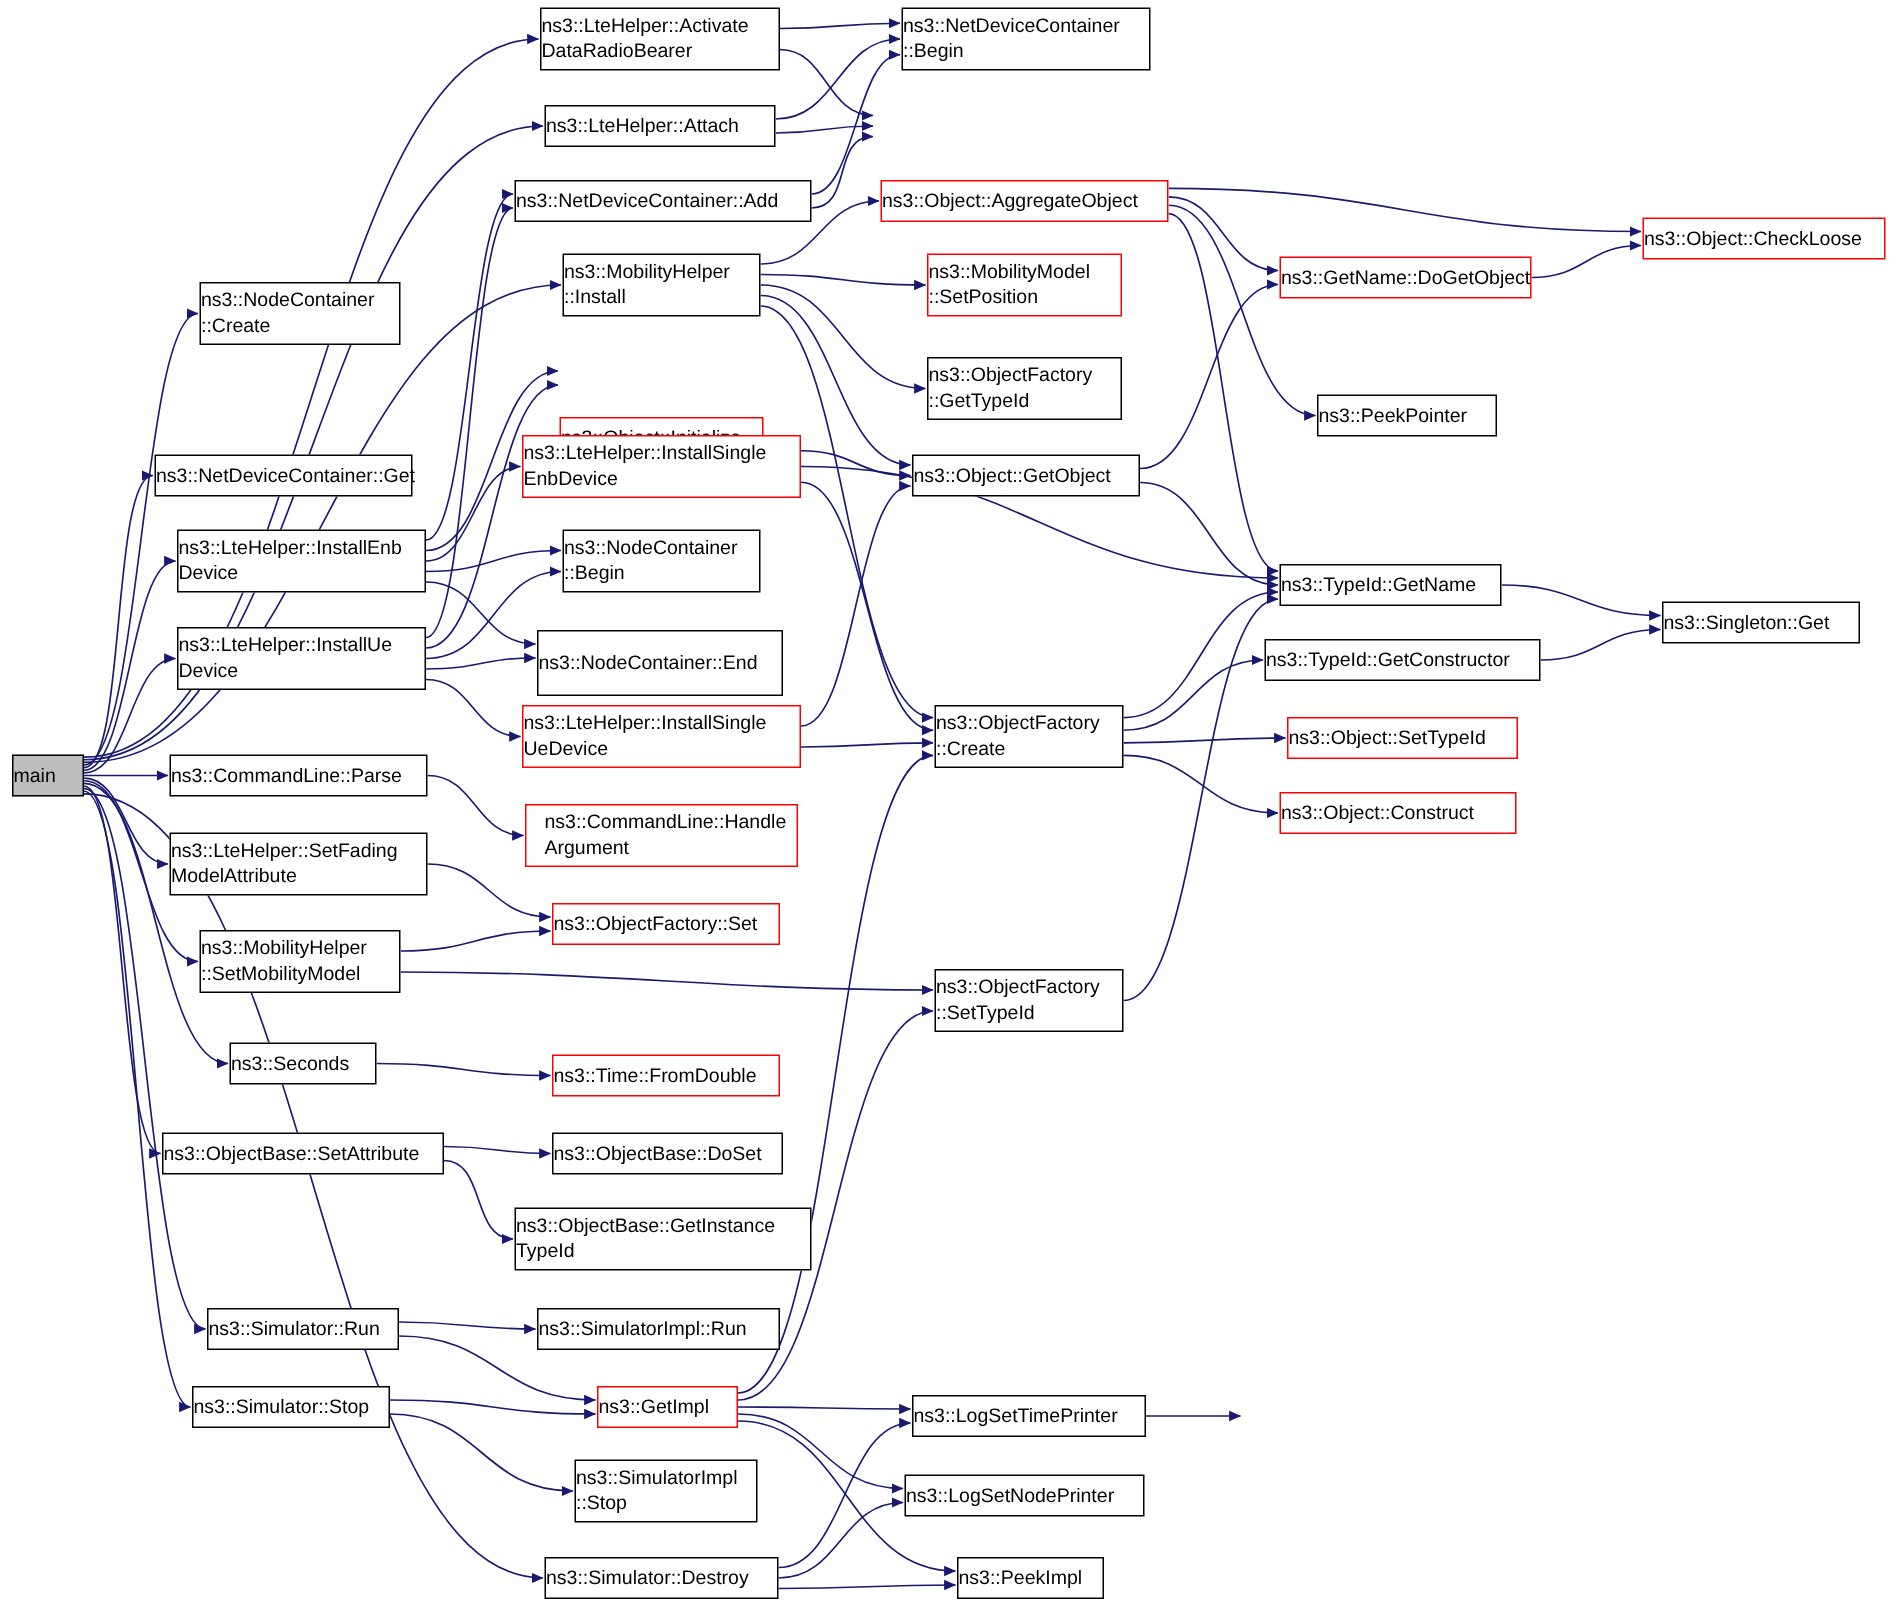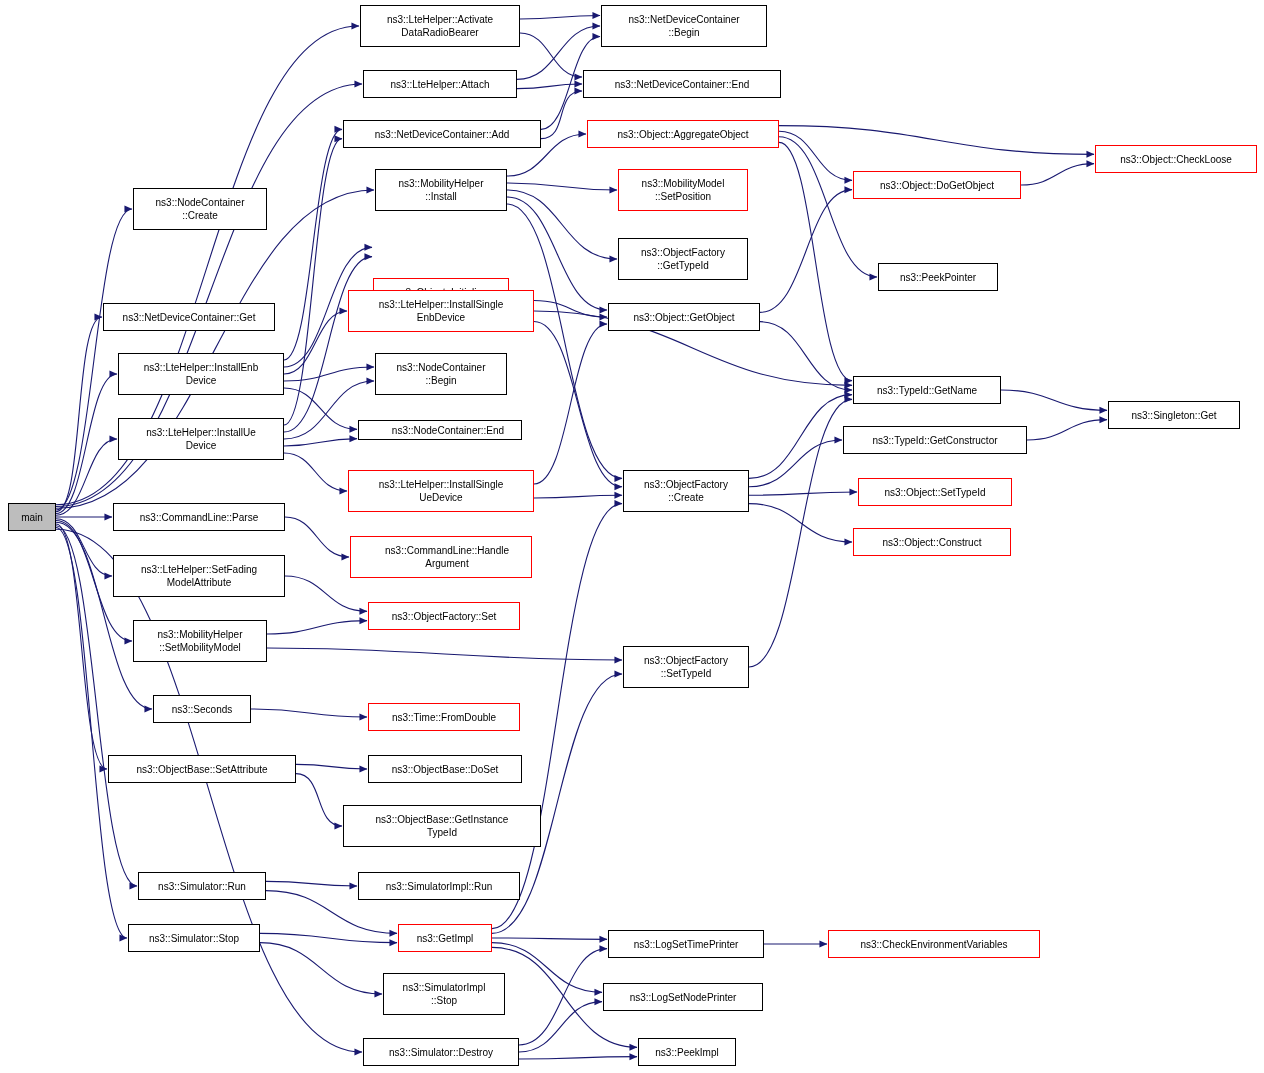--- a/index.html
+++ b/index.html
@@ -12,24 +12,24 @@
     background: #ffffff;
   }
   .edge-layer { position: absolute; left: 0; top: 0; }
   .node {
     position: absolute;
     box-sizing: border-box;
     background: #ffffff;
     border: 1px solid #000000;
     display: flex;
     flex-direction: column;
-    align-items: center;
+    align-items: flex-start;
     justify-content: center;
     text-align: center;
-    font-size: 10px;
+    font-size: 13px;
     line-height: 1.3;
     color: #000000;
     cursor: pointer;
     white-space: nowrap;
   }
   .node.red { border-color: #ff0000; }
   .node.main { background: #bdbdbd; border-color: #000000; }
   .lbl { pointer-events: none; }
 </style>
 </head>
@@ -128,42 +128,39 @@
       <div class="lbl">ns3::LteHelper::Activate</div>
       <div class="lbl">DataRadioBearer</div>
     </div>
     <div class="node" style="left: 601px; top: 5px; width: 166px; height: 42px;">
       <div class="lbl">ns3::NetDeviceContainer</div>
       <div class="lbl">::Begin</div>
     </div>
     <div class="node" style="left: 363px; top: 70px; width: 154px; height: 28px;">
       <div class="lbl">ns3::LteHelper::Attach</div>
     </div>
-    <div class="node" style="left: 583px; top: 70px; width: 198px; height: 28px;">
-      <div class="lbl">ns3::NetDeviceContainer::End</div>
-    </div>
     <div class="node" style="left: 343px; top: 120px; width: 198px; height: 28px;">
       <div class="lbl">ns3::NetDeviceContainer::Add</div>
     </div>
     <div class="node red" style="left: 587px; top: 120px; width: 192px; height: 28px;">
       <div class="lbl">ns3::Object::AggregateObject</div>
     </div>
     <div class="node red" style="left: 1095px; top: 145px; width: 162px; height: 28px;">
       <div class="lbl">ns3::Object::CheckLoose</div>
     </div>
     <div class="node" style="left: 375px; top: 169px; width: 132px; height: 42px;">
       <div class="lbl">ns3::MobilityHelper</div>
       <div class="lbl">::Install</div>
     </div>
     <div class="node red" style="left: 618px; top: 169px; width: 130px; height: 42px;">
       <div class="lbl">ns3::MobilityModel</div>
       <div class="lbl">::SetPosition</div>
     </div>
     <div class="node red" style="left: 853px; top: 171px; width: 168px; height: 28px;">
-      <div class="lbl">ns3::Object::DoGetObject</div>
+      <div class="lbl">ns3::GetName::DoGetObject</div>
     </div>
     <div class="node" style="left: 133px; top: 188px; width: 134px; height: 42px;">
       <div class="lbl">ns3::NodeContainer</div>
       <div class="lbl">::Create</div>
     </div>
     <div class="node red" style="left: 373px; top: 238px; width: 136px; height: 28px; margin-top: 40px;">
       <div class="lbl">ns3::Object::Initialize</div>
     </div>
     <div class="node" style="left: 618px; top: 238px; width: 130px; height: 42px;">
       <div class="lbl">ns3::ObjectFactory</div>
@@ -193,21 +190,21 @@
     <div class="node" style="left: 853px; top: 376px; width: 148px; height: 28px;">
       <div class="lbl">ns3::TypeId::GetName</div>
     </div>
     <div class="node" style="left: 1108px; top: 401px; width: 132px; height: 28px;">
       <div class="lbl">ns3::Singleton::Get</div>
     </div>
     <div class="node" style="left: 118px; top: 418px; width: 166px; height: 42px;">
       <div class="lbl">ns3::LteHelper::InstallUe</div>
       <div class="lbl">Device</div>
     </div>
-    <div class="node" style="left: 358px; top: 420px; width: 164px; height: 20px; padding-left: 16px;">
+    <div class="node" style="left: 358px; top: 420px; width: 164px; height: 44px;">
       <div class="lbl">ns3::NodeContainer::End</div>
     </div>
     <div class="node" style="left: 843px; top: 426px; width: 184px; height: 28px;">
       <div class="lbl">ns3::TypeId::GetConstructor</div>
     </div>
     <div class="node red" style="left: 348px; top: 470px; width: 186px; height: 42px;">
       <div class="lbl">ns3::LteHelper::InstallSingle</div>
       <div class="lbl">UeDevice</div>
     </div>
     <div class="node" style="left: 623px; top: 470px; width: 126px; height: 42px;">
@@ -266,23 +263,20 @@
     </div>
     <div class="node" style="left: 128px; top: 924px; width: 132px; height: 28px;">
       <div class="lbl">ns3::Simulator::Stop</div>
     </div>
     <div class="node red" style="left: 398px; top: 924px; width: 94px; height: 28px;">
       <div class="lbl">ns3::GetImpl</div>
     </div>
     <div class="node" style="left: 608px; top: 930px; width: 156px; height: 28px;">
       <div class="lbl">ns3::LogSetTimePrinter</div>
     </div>
-    <div class="node red" style="left: 828px; top: 930px; width: 212px; height: 28px;">
-      <div class="lbl">ns3::CheckEnvironmentVariables</div>
-    </div>
     <div class="node" style="left: 383px; top: 973px; width: 122px; height: 42px;">
       <div class="lbl">ns3::SimulatorImpl</div>
       <div class="lbl">::Stop</div>
     </div>
     <div class="node" style="left: 603px; top: 983px; width: 160px; height: 28px;">
       <div class="lbl">ns3::LogSetNodePrinter</div>
     </div>
     <div class="node" style="left: 363px; top: 1038px; width: 156px; height: 28px;">
       <div class="lbl">ns3::Simulator::Destroy</div>
     </div>

